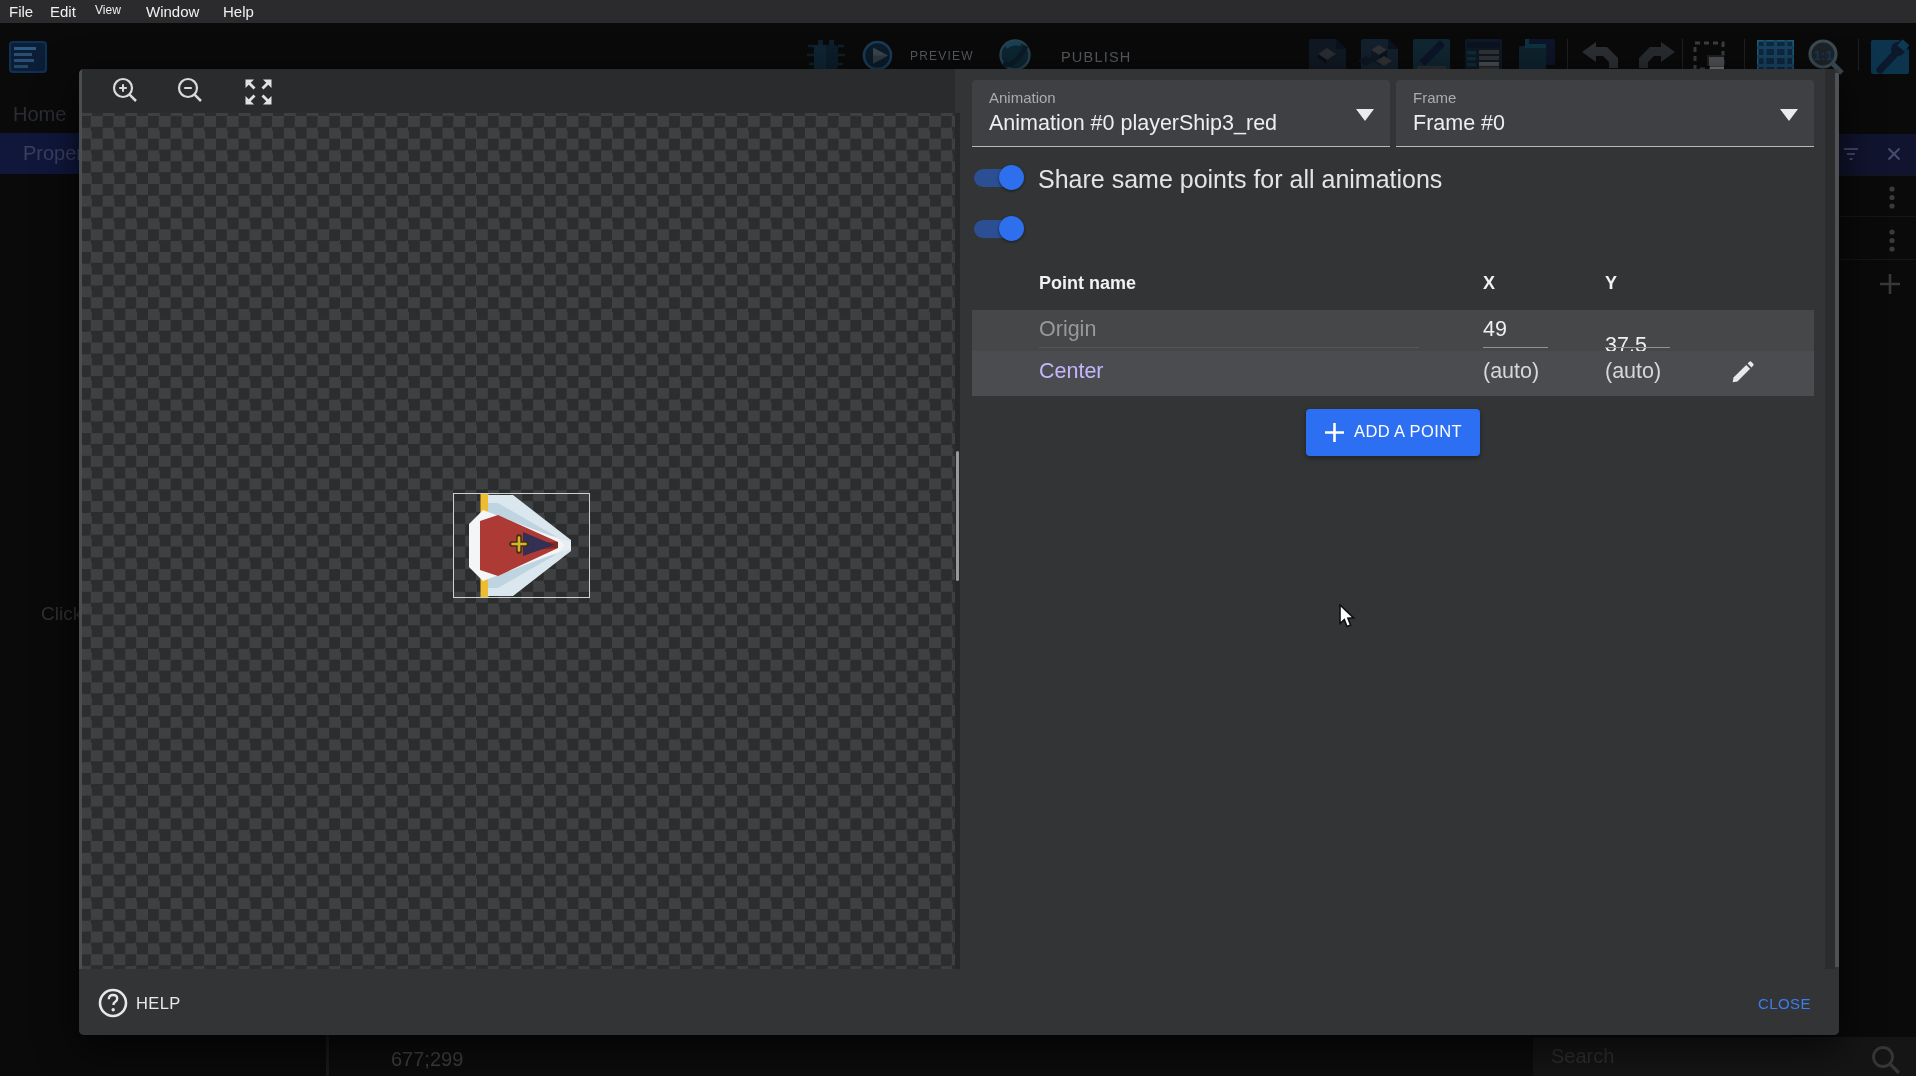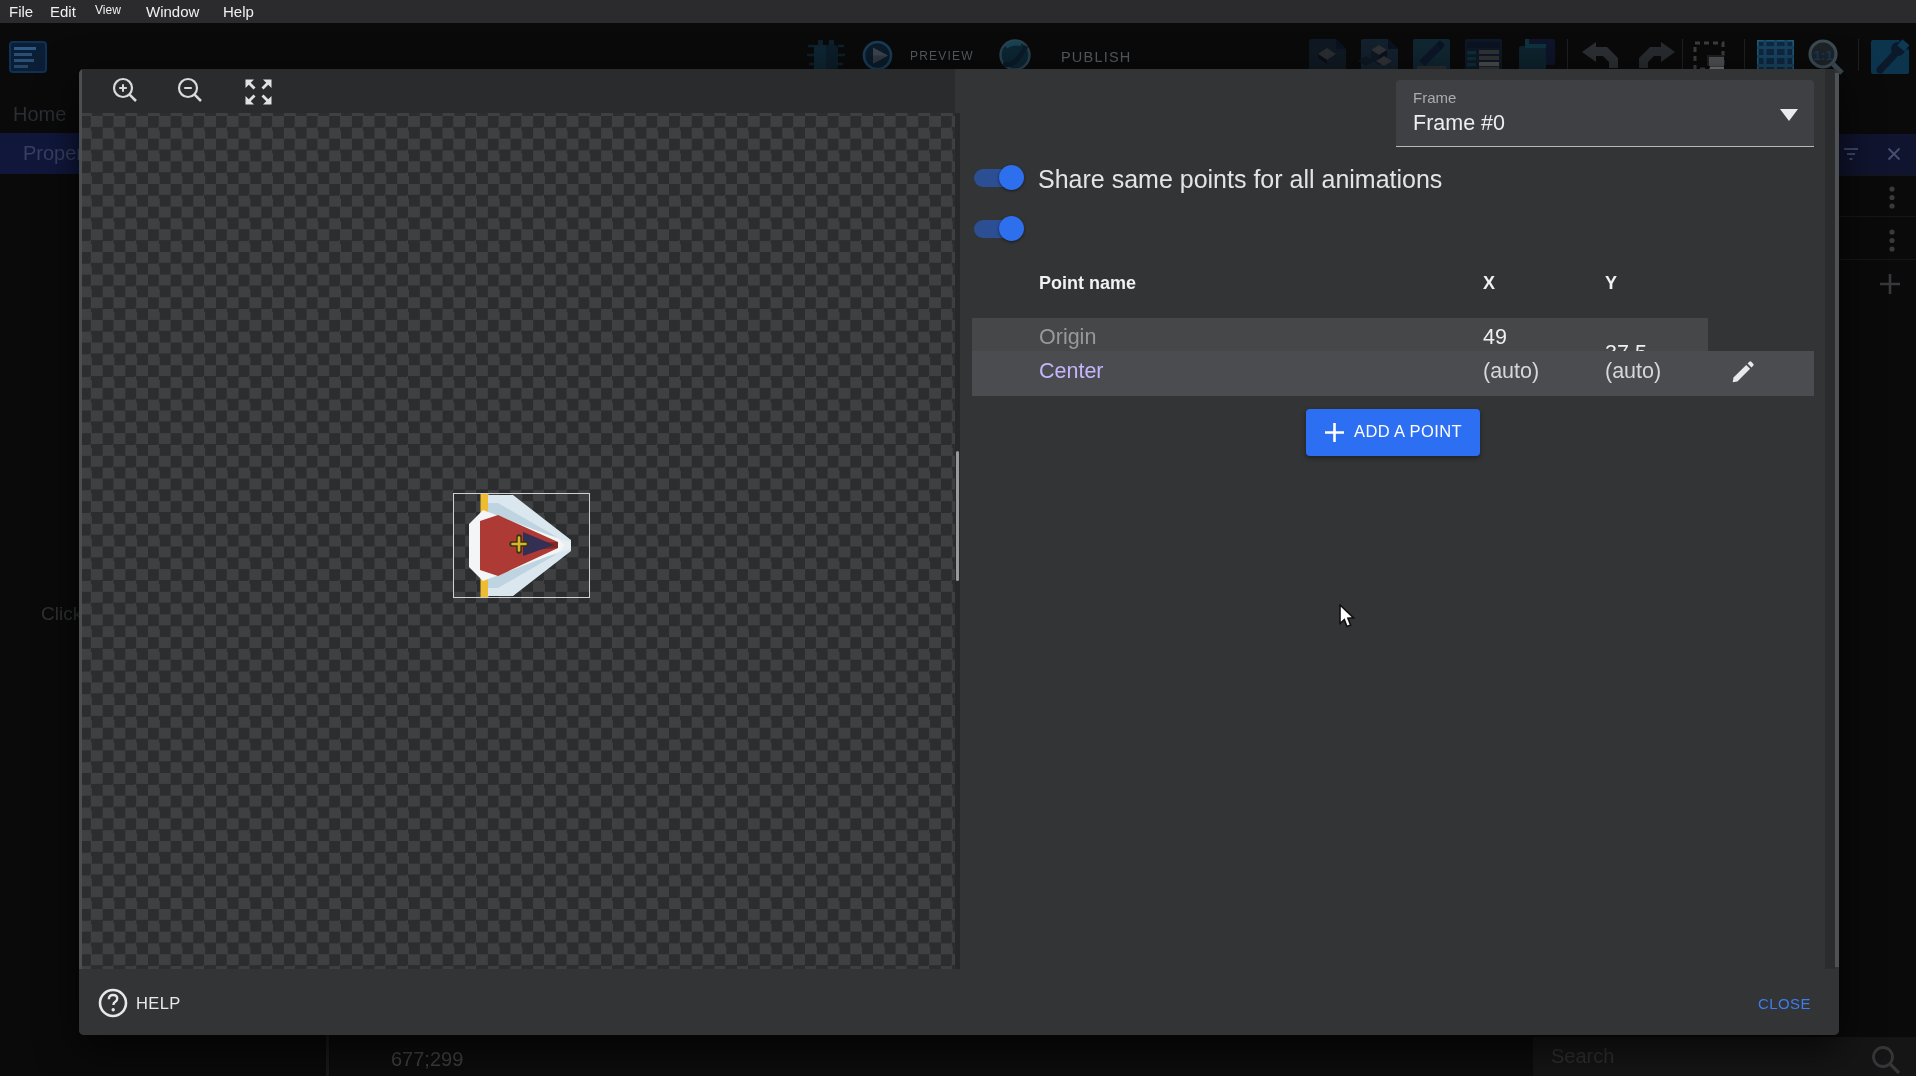--- a/index.html
+++ b/index.html
@@ -187,39 +187,44 @@
     background-position:1px 3px;"></div>
 
   <div class="abs" style="left:0;top:0;width:3px;height:900px;background:#4c4f51;"></div>
 
   <div class="abs" style="left:876px;top:44px;width:5px;height:856px;background:#26282a;"></div>
   <div class="abs" style="left:877px;top:382px;width:3px;height:130px;background:#98999a;border-radius:2px;"></div>
 
   <div class="abs" style="left:1746px;top:0;width:10px;height:900px;background:#2a2c2e;"></div>
   <div class="abs" style="left:1756px;top:4px;width:4px;height:894px;background:#4f5254;"></div>
 
+  <div class="abs" style="left:893px;top:11px;width:418px;height:66px;background:#3e4043;border-radius:4px 4px 0 0;border-bottom:1px solid #b5b9bb;">
+    <span class="txt" style="left:17px;top:9px;font-size:15px;color:#a9adb0;">Animation</span>
+    <span class="txt" style="left:17px;top:31px;font-size:21.5px;color:#eceeef;">Animation #0 playerShip3_red</span>
+    <div class="abs" style="right:16px;top:29px;width:0;height:0;border-left:9px solid transparent;border-right:9px solid transparent;border-top:12px solid #e9ebec;"></div>
+  </div>
 
   <div class="abs" style="left:1317px;top:11px;width:418px;height:66px;background:#3e4043;border-radius:4px 4px 0 0;border-bottom:1px solid #b5b9bb;">
     <span class="txt" style="left:17px;top:9px;font-size:15px;color:#a9adb0;">Frame</span>
     <span class="txt" style="left:17px;top:31px;font-size:21.5px;color:#eceeef;">Frame #0</span>
     <div class="abs" style="right:16px;top:29px;width:0;height:0;border-left:9px solid transparent;border-right:9px solid transparent;border-top:12px solid #e9ebec;"></div>
   </div>
 
   <div class="abs" style="left:895px;top:100px;width:42px;height:18px;border-radius:9px;background:#2c4e93;"></div>
   <div class="abs" style="left:920px;top:96px;width:25px;height:25px;border-radius:50%;background:#2e6fed;box-shadow:0 1px 3px rgba(0,0,0,0.5);"></div>
   <span class="txt" style="left:959px;top:96px;font-size:25px;color:#e3e4e5;">Share same points for all animations</span>
 
   <div class="abs" style="left:895px;top:151px;width:42px;height:18px;border-radius:9px;background:#2c4e93;"></div>
   <div class="abs" style="left:920px;top:147px;width:25px;height:25px;border-radius:50%;background:#2e6fed;box-shadow:0 1px 3px rgba(0,0,0,0.5);"></div>
 
   <span class="txt" style="left:960px;top:204px;font-size:18px;font-weight:bold;color:#f0f1f2;">Point name</span>
   <span class="txt" style="left:1404px;top:204px;font-size:18px;font-weight:bold;color:#f0f1f2;">X</span>
   <span class="txt" style="left:1526px;top:204px;font-size:18px;font-weight:bold;color:#f0f1f2;">Y</span>
 
-  <div class="abs" style="left:893px;top:249px;width:736px;height:42px;background:#464749;">
+  <div class="abs" style="left:893px;top:241px;width:842px;height:42px;background:#464749;">
     <div class="abs" style="left:67px;top:37px;width:380px;height:1px;background:#55585a;"></div>
     <span class="txt" style="left:67px;top:7px;font-size:21.5px;color:#97999b;">Origin</span>
     <span class="txt" style="left:511px;top:7px;font-size:21.5px;color:#eff0f1;">49</span>
     <div class="abs" style="left:511px;top:37px;width:65px;height:1px;background:#909395;"></div>
     <span class="txt" style="left:633px;top:7px;font-size:21.5px;color:#eff0f1;margin-top:16px;">37.5</span>
     <div class="abs" style="left:633px;top:37px;width:65px;height:1px;background:#909395;"></div>
   </div>
 
   <div class="abs" style="left:893px;top:282px;width:842px;height:45px;background:#4b4c4f;">
     <span class="txt" style="left:67px;top:8px;font-size:21.5px;color:#c4b5fd;">Center</span>

